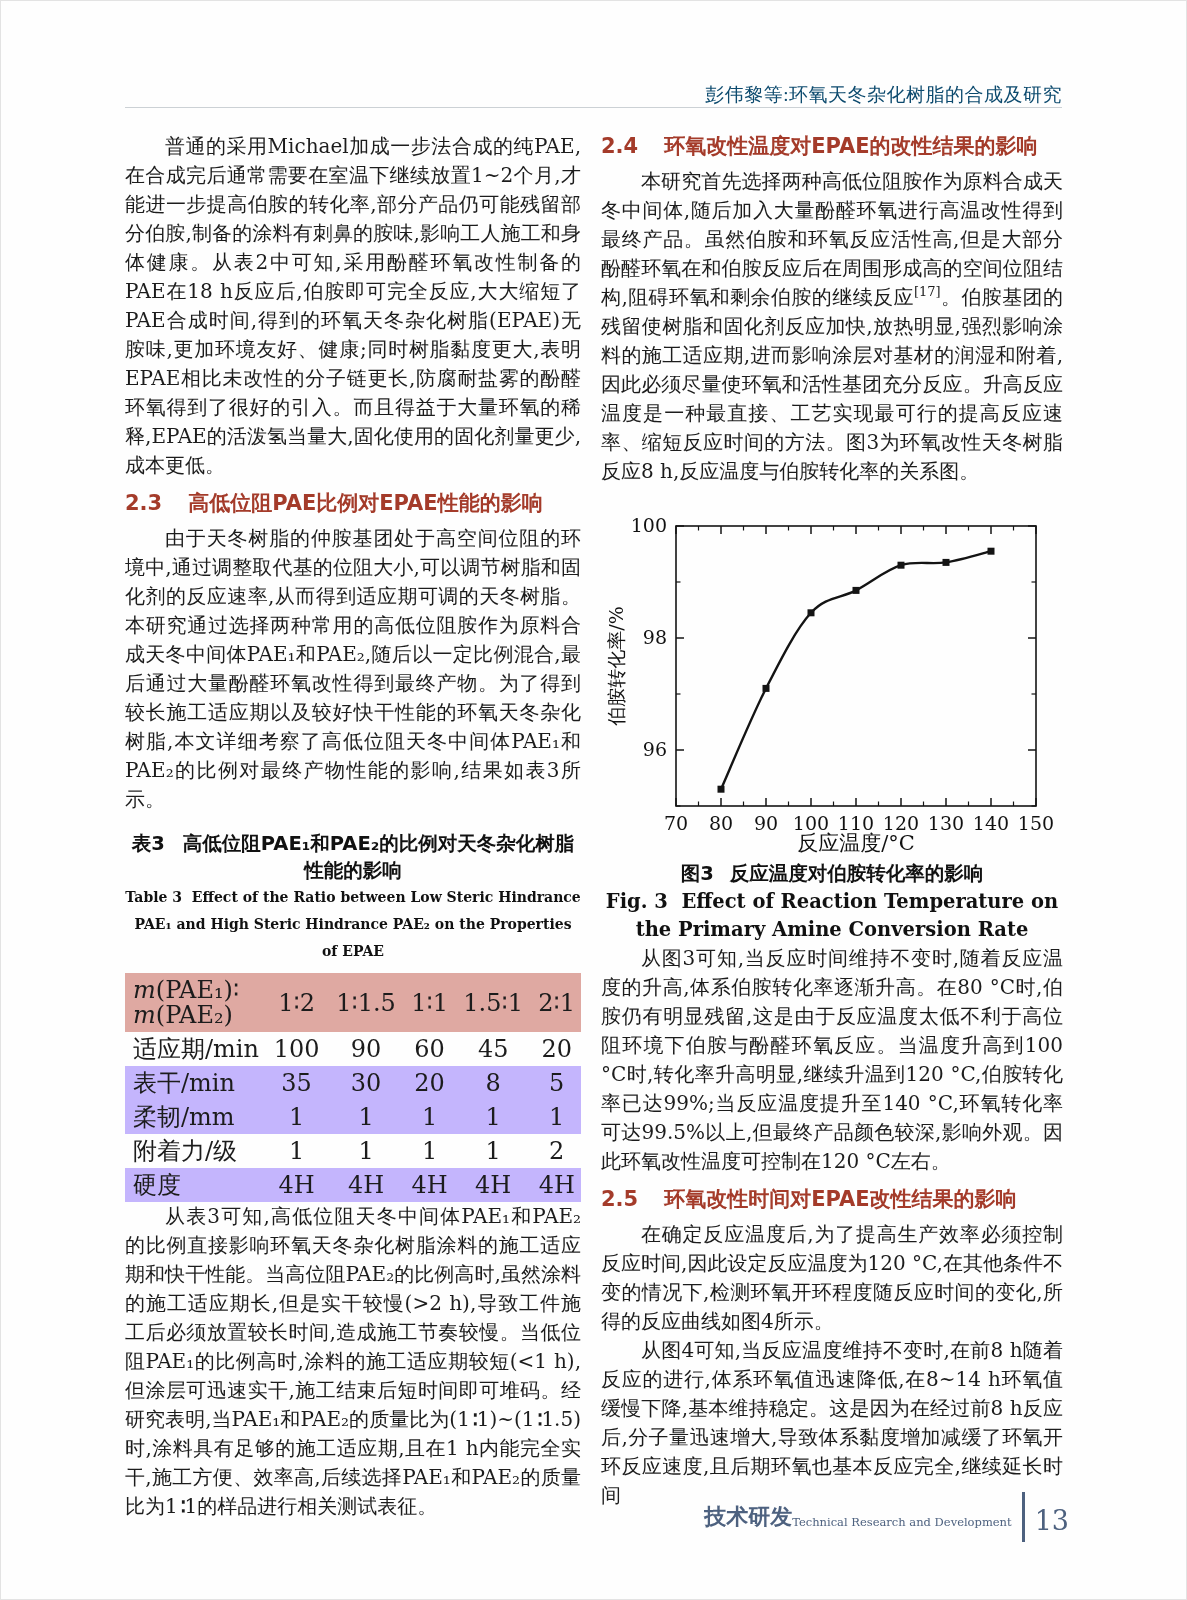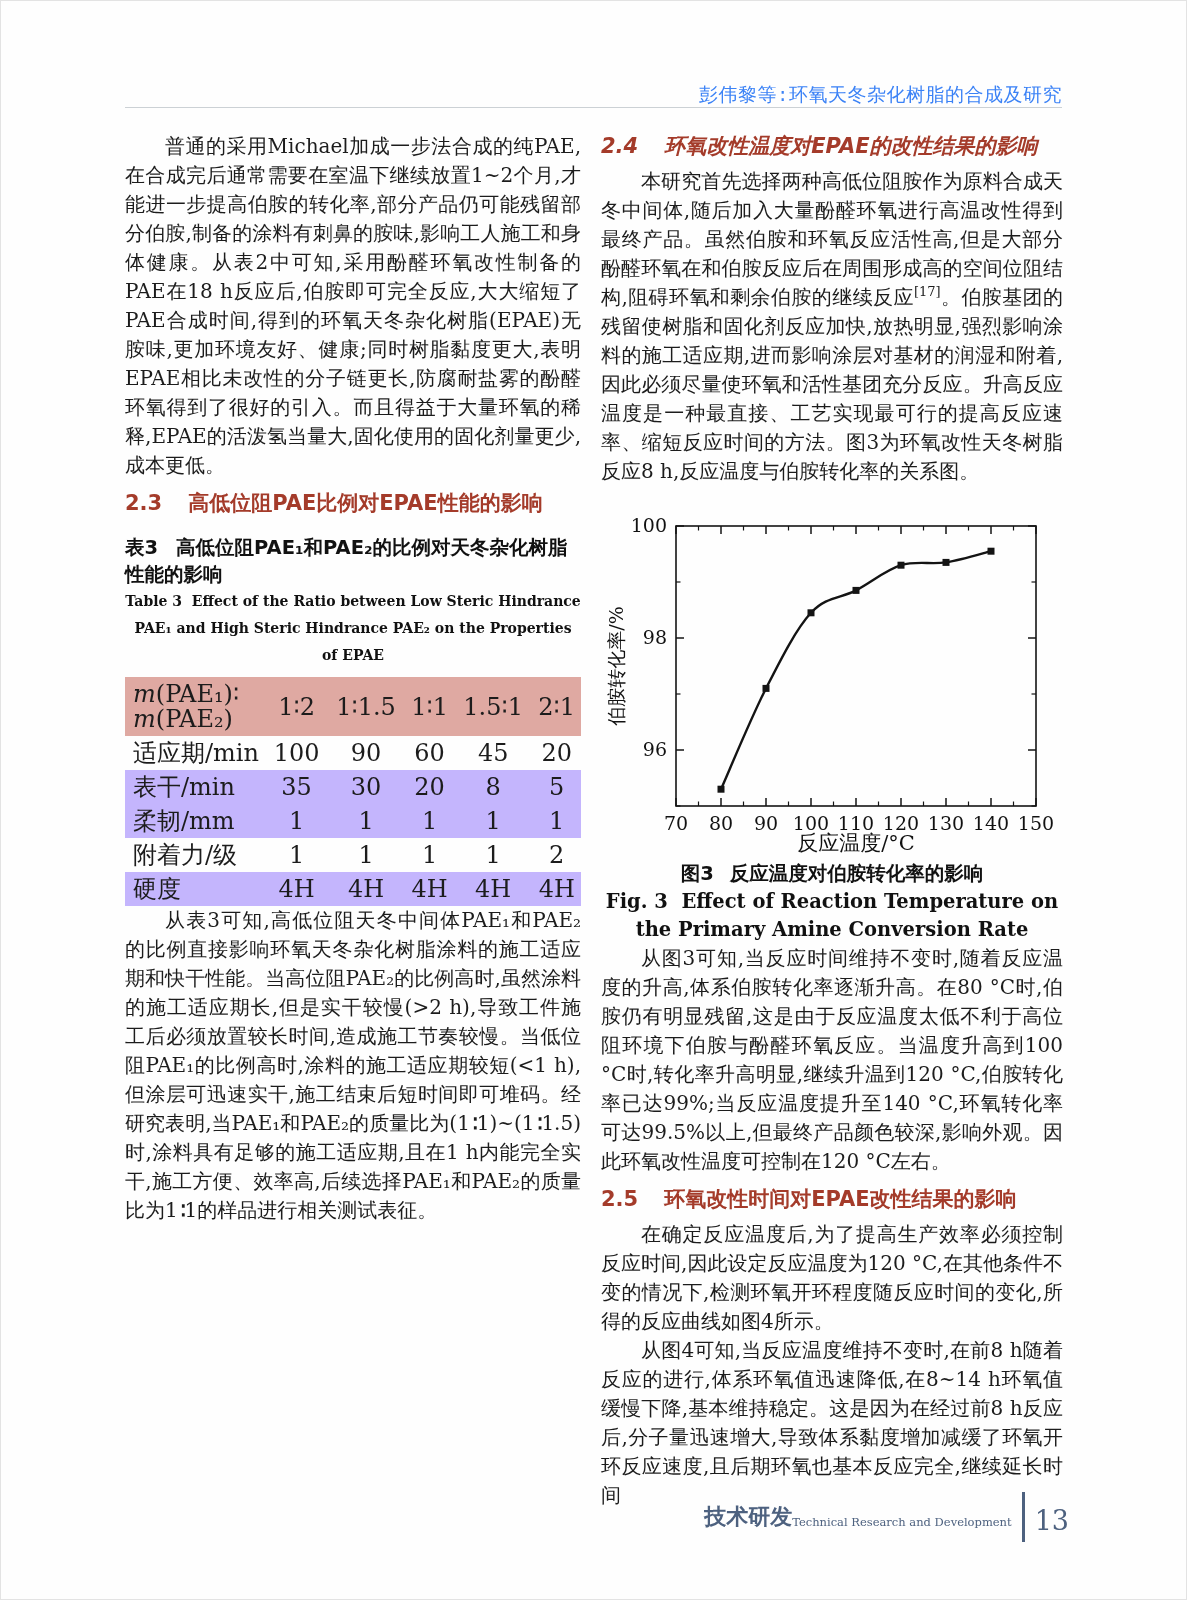--- a/index.html
+++ b/index.html
@@ -8,22 +8,22 @@
     width:1187px;height:1600px;
     background:#fefefe;
     box-shadow:inset 0 0 0 1px #e3e3e3;
     font-family:"DejaVu Serif","Liberation Serif",serif;
     color:#1c1c1c;
     overflow:hidden;
   }
   
   .running-head{
     position:absolute;top:82px;right:125px;
-    font-family:Liberation Mono, monospace;
-    font-size:19px;color:#3b82f6;letter-spacing:.5px;
+    font-family:Liberation Serif, serif;
+    font-size:19px;color:#0c4a6e;letter-spacing:.5px;
   }
   .header-rule{
     position:absolute;top:107px;left:125px;width:937px;height:1px;
     background:#ccd1d5;
   }
   
   .col{position:absolute;top:132px;width:456px;}
   .col-left{left:125px;}
   .col-right{left:601px;width:462px;}
   p.body{
@@ -32,21 +32,21 @@
   }
   .sec-head{
     margin:9px 0 6px 0;
     font-family:"DejaVu Sans","Liberation Sans",sans-serif;
     font-weight:bold;font-size:21px;line-height:29px;
     color:#a43b2a;
   }
   .sec-head .sec-num{margin-right:26px;}
   
   .tbl-cap-zh{
-    margin-top:16px;text-align:left;
+    margin-top:16px;text-align:center;
     font-family:"DejaVu Sans","Liberation Sans",sans-serif;
     font-weight:bold;font-size:19.5px;line-height:27px;color:#111;
   }
   .tbl-cap-zh .cap-label{margin-right:18px;}
   .tbl-cap-en{
     text-align:center;font-weight:bold;font-size:14px;line-height:27px;color:#111;
   }
   
   table.t3{
     width:100%;border-collapse:collapse;margin-top:8px;
@@ -100,20 +100,21 @@
 <div class="page">
 
   <div class="running-head">彭伟黎等:环氧天冬杂化树脂的合成及研究</div>
   <div class="header-rule"></div>
 
   <div class="col col-left">
     <p class="body">普通的采用Michael加成一步法合成的纯PAE,在合成完后通常需要在室温下继续放置1~2个月,才能进一步提高伯胺的转化率,部分产品仍可能残留部分伯胺,制备的涂料有刺鼻的胺味,影响工人施工和身体健康。从表2中可知,采用酚醛环氧改性制备的PAE在18 h反应后,伯胺即可完全反应,大大缩短了PAE合成时间,得到的环氧天冬杂化树脂(EPAE)无胺味,更加环境友好、健康;同时树脂黏度更大,表明EPAE相比未改性的分子链更长,防腐耐盐雾的酚醛环氧得到了很好的引入。而且得益于大量环氧的稀释,EPAE的活泼氢当量大,固化使用的固化剂量更少,成本更低。</p>
 
     <p class="sec-head"><span class="sec-num">2.3</span><span>高低位阻PAE比例对EPAE性能的影响</span></p>
 
+    <p class="body">由于天冬树脂的仲胺基团处于高空间位阻的环境中,通过调整取代基的位阻大小,可以调节树脂和固化剂的反应速率,从而得到适应期可调的天冬树脂。本研究通过选择两种常用的高低位阻胺作为原料合成天冬中间体PAE₁和PAE₂,随后以一定比例混合,最后通过大量酚醛环氧改性得到最终产物。为了得到较长施工适应期以及较好快干性能的环氧天冬杂化树脂,本文详细考察了高低位阻天冬中间体PAE₁和PAE₂的比例对最终产物性能的影响,结果如表3所示。</p>
 
     <div class="tbl-cap-zh"><span class="cap-label">表3</span><span>高低位阻PAE₁和PAE₂的比例对天冬杂化树脂性能的影响</span></div>
     <div class="tbl-cap-en"><span class="cap-label">Table 3</span>&nbsp;&nbsp;<span>Effect of the Ratio between Low Steric Hindrance PAE₁ and High Steric Hindrance PAE₂ on the Properties of EPAE</span></div>
 
     <table class="t3">
       <tbody id="t3-body">
         <tr class="head-row">
           <td class="rowlabel">
             <span class="mline"><i>m</i><span>(PAE₁)∶</span></span>
             <span class="mline"><i>m</i><span>(PAE₂)</span></span>
@@ -164,21 +165,21 @@
             <td>4H</td>
             <td>4H</td>
           </tr>
         </tbody>
     </table>
 
     <p class="body after-table">从表3可知,高低位阻天冬中间体PAE₁和PAE₂的比例直接影响环氧天冬杂化树脂涂料的施工适应期和快干性能。当高位阻PAE₂的比例高时,虽然涂料的施工适应期长,但是实干较慢(&gt;2 h),导致工件施工后必须放置较长时间,造成施工节奏较慢。当低位阻PAE₁的比例高时,涂料的施工适应期较短(&lt;1 h),但涂层可迅速实干,施工结束后短时间即可堆码。经研究表明,当PAE₁和PAE₂的质量比为(1∶1)~(1∶1.5)时,涂料具有足够的施工适应期,且在1 h内能完全实干,施工方便、效率高,后续选择PAE₁和PAE₂的质量比为1∶1的样品进行相关测试表征。</p>
   </div>
 
   <div class="col col-right">
-    <p class="sec-head" style="margin-top:0;font-style:italic;"><span class="sec-num">2.4</span><span>环氧改性温度对EPAE的改性结果的影响</span></p>
+    <p class="sec-head" style="margin-top:0;"><span class="sec-num">2.4</span><span>环氧改性温度对EPAE的改性结果的影响</span></p>
 
     <p class="body"><span>本研究首先选择两种高低位阻胺作为原料合成天冬中间体,随后加入大量酚醛环氧进行高温改性得到最终产品。虽然伯胺和环氧反应活性高,但是大部分酚醛环氧在和伯胺反应后在周围形成高的空间位阻结构,阻碍环氧和剩余伯胺的继续反应</span><sup class="ref">[17]</sup><span>。伯胺基团的残留使树脂和固化剂反应加快,放热明显,强烈影响涂料的施工适应期,进而影响涂层对基材的润湿和附着,因此必须尽量使环氧和活性基团充分反应。升高反应温度是一种最直接、工艺实现最可行的提高反应速率、缩短反应时间的方法。图3为环氧改性天冬树脂反应8 h,反应温度与伯胺转化率的关系图。</span></p>
 
     <div class="chart-wrap">
       <svg id="chart-svg" width="452" height="352" viewBox="0 0 452 352">
           <rect x="70" y="24" width="360" height="280" fill="none" stroke="#141414" stroke-width="1.6"></rect>
           <line x1="70" y1="304" x2="70" y2="296" stroke="#141414" stroke-width="1.5"></line>
           <line x1="70" y1="24" x2="70" y2="32" stroke="#141414" stroke-width="1.5"></line>
           <text x="70" y="328" text-anchor="middle" font-size="19" fill="#111" font-family="DejaVu Serif, Liberation Serif, serif">70</text>
           <line x1="115" y1="304" x2="115" y2="296" stroke="#141414" stroke-width="1.5"></line>

